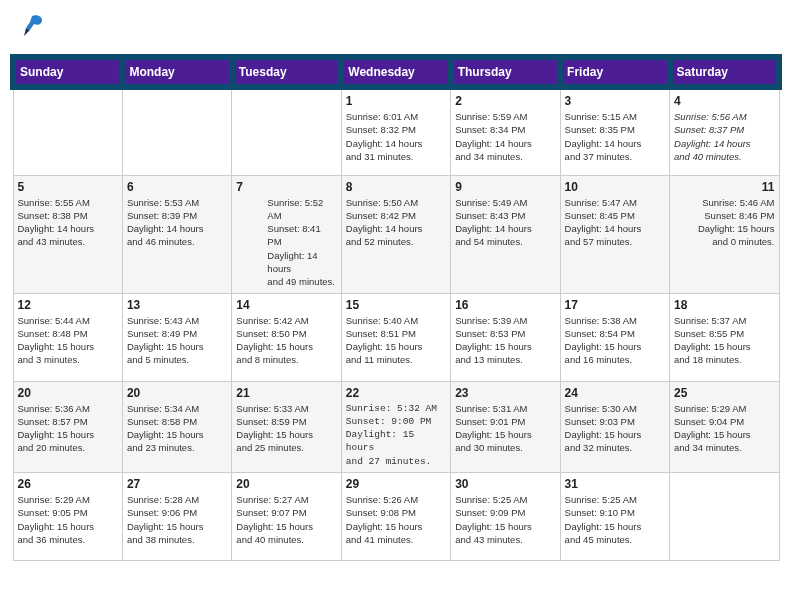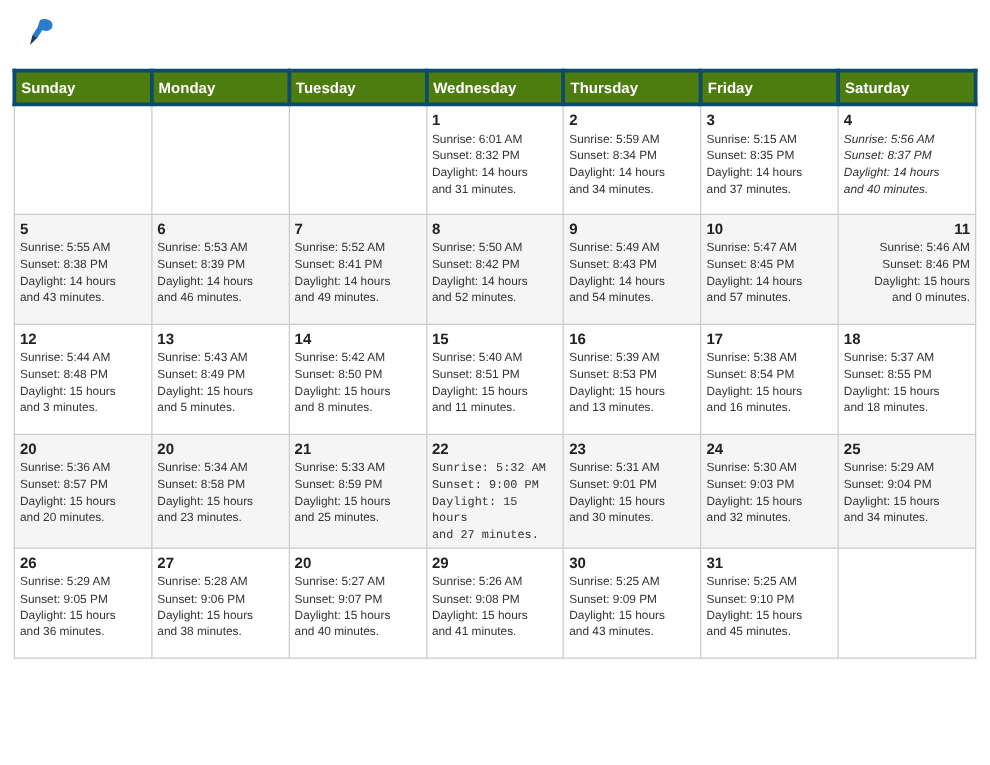--- a/index.html
+++ b/index.html
@@ -31,27 +31,27 @@
     .title-block .location {
       font-size: 16px;
       color: #333;
     }
     table {
       width: 100%;
       border-collapse: collapse;
       table-layout: fixed;
     }
     thead tr th {
-      background: #4d7c0f;
+      background: #4c1d95;
       color: #fff;
       font-size: 12px;
       font-weight: bold;
       padding: 5px 4px;
       text-align: left;
-      border: 3px solid #0c4a6e;
+      border: 6px solid #0c4a6e;
     }
     tbody tr td {
       border: 1px solid #ccc;
       vertical-align: top;
       padding: 4px 4px;
       height: 88px;
       font-size: 10px;
       color: #222;
       background: #fff;
     }
@@ -153,21 +153,21 @@
         </td>
         <td style="background: rgb(245, 245, 245);">
           <div class="day-num">6</div>
           <div class="day-info" style="white-space: pre-line;">Sunrise: 5:53 AM
 Sunset: 8:39 PM
 Daylight: 14 hours
 and 46 minutes.</div>
         </td>
         <td style="background: rgb(245, 245, 245);">
           <div class="day-num">7</div>
-          <div class="day-info" style="white-space: pre-line;">Sunrise: 5:52 AM
+          <div class="day-info" style="white-space: pre-line; margin-left: 31px;">Sunrise: 5:52 AM
 Sunset: 8:41 PM
 Daylight: 14 hours
 and 49 minutes.</div>
         </td>
         <td style="background: rgb(245, 245, 245);">
           <div class="day-num">8</div>
           <div class="day-info" style="white-space: pre-line;">Sunrise: 5:50 AM
 Sunset: 8:42 PM
 Daylight: 14 hours
 and 52 minutes.</div>

